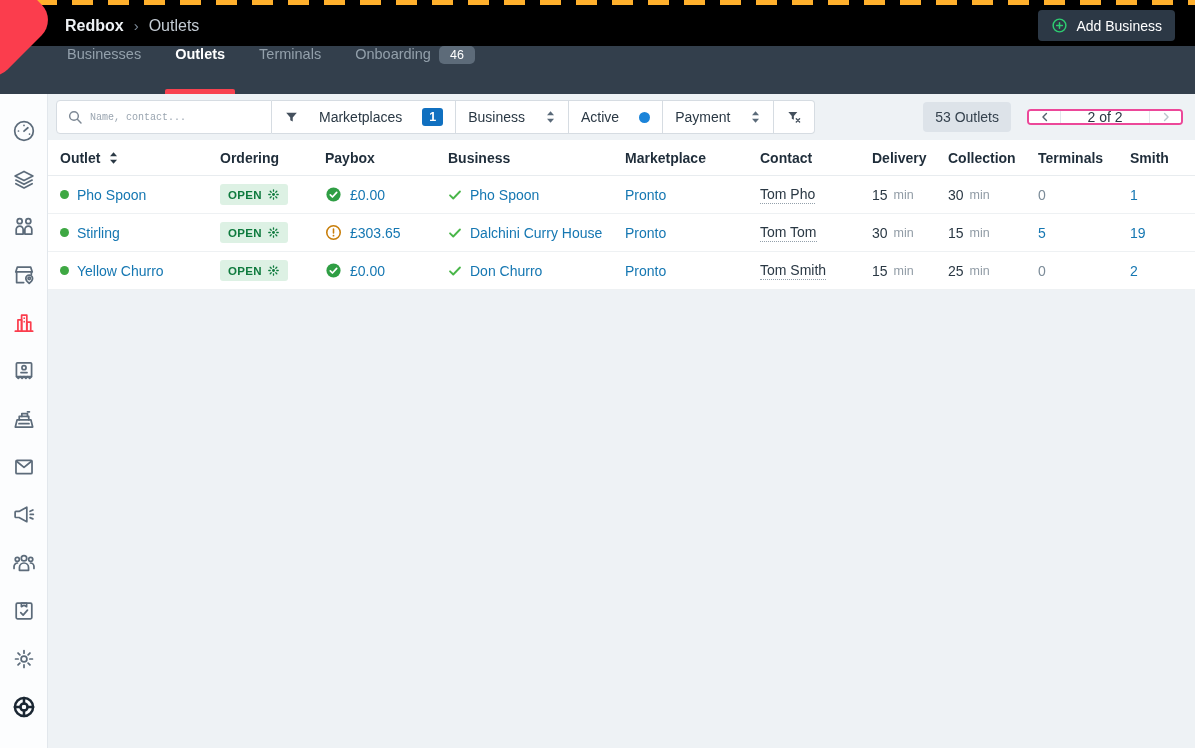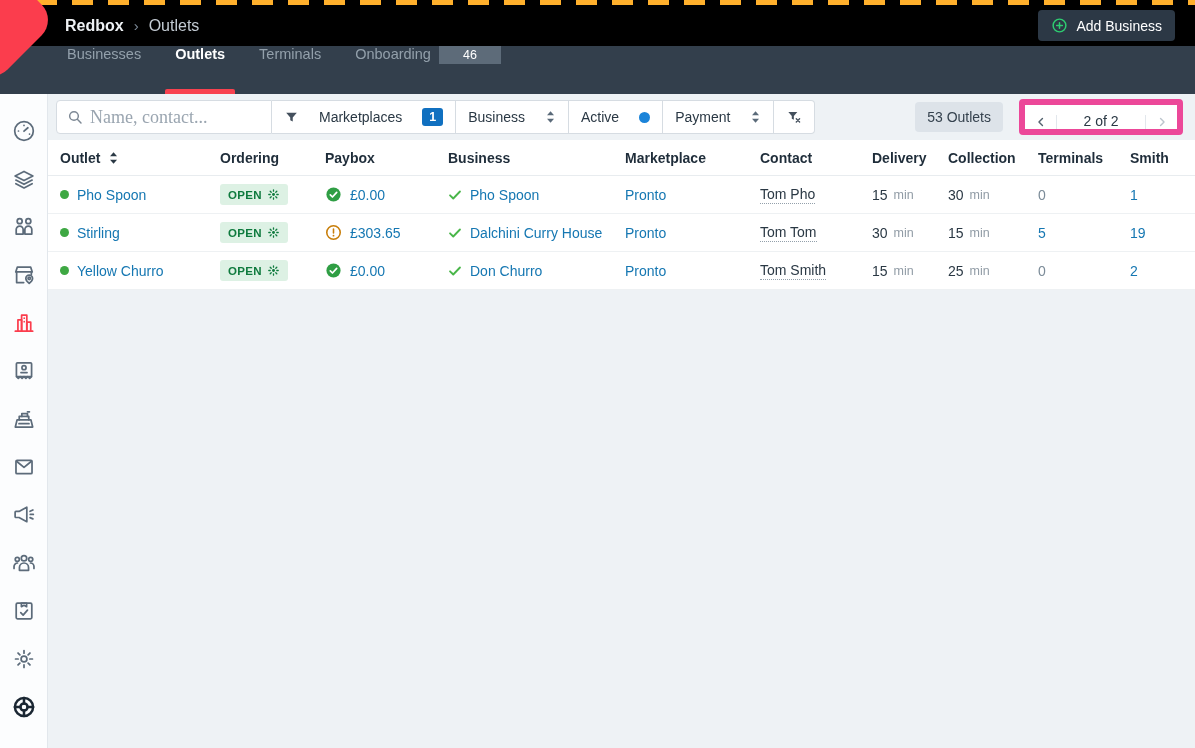--- a/index.html
+++ b/index.html
@@ -24,56 +24,56 @@
   .add-business-btn span { color:#fff; font-size:14px; font-weight:400; }
 
   .tabbar { height:48px; background:#333f4c; display:flex; align-items:stretch;
     padding-left:65px; gap:30px; }
   .tab { display:flex; align-items:flex-start; gap:8px; color:#93a0ab; font-size:14.5px;
     position:relative; cursor:pointer; padding:0 2px; }
   .tab.active { color:#ffffff; font-weight:700; }
   .tab.active::after { content:""; position:absolute; left:-8px; right:-8px; bottom:0;
     height:5px; background:#f8424f; border-radius:2px 2px 0 0; }
   .tab-badge { background:#5d6b79; color:#fff; font-size:12.5px; font-weight:400;
-    border-radius:0; padding:2px 24px; }
+    border-radius:5px; padding:2px 11px; }
 
   
   .page { display:flex; height:654px; }
   .sidebar { width:48px; background:#fcfdfe; border-right:1px solid #e2e7ec;
     display:flex; flex-direction:column; align-items:center; padding-top:13px; }
   .side-item { width:48px; height:48px; display:flex; align-items:center;
     justify-content:center; color:#5c6b7a; cursor:pointer; flex:0 0 auto; }
   .side-item.active { color:#fb3d4d; }
   .side-item.dark { color:#1b2733; }
 
   .content { flex:1; display:flex; flex-direction:column; background:#eef2f5; }
 
   
   .filterbar { height:46px; display:flex; align-items:center; padding:0 12px 0 8px; }
   .search-group { display:flex; height:34px; }
   .search-box { display:flex; align-items:center; gap:7px; background:#fff;
     border:1px solid #d6dce2; border-radius:4px 0 0 4px; width:216px; padding:0 10px; }
-  .search-box input { border:none; outline:none; font-size:18px; width:100%;
-    color:#2a3844; background:transparent; font-family:Liberation Serif, serif; }
+  .search-box input { border:none; outline:none; font-size:10px; width:100%;
+    color:#2a3844; background:transparent; font-family:Liberation Mono, monospace; }
   .search-box input::placeholder { color:#9aa5b0; }
   .seg { display:flex; align-items:center; gap:20px; background:#fff; font-size:14px;
     color:#2a3844; border:1px solid #d6dce2; border-left:none; padding:0 12px;
     cursor:pointer; white-space:nowrap; }
   .seg:last-child { border-radius:0 4px 4px 0; }
   .seg .funnel { color:#44505d; display:flex; }
   .blue-badge { background:#1070c0; color:#fff; font-size:12.5px; font-weight:700;
     border-radius:3px; padding:2px 7px; }
   .sort-glyph { display:flex; color:#5a6a79; }
   .active-dot { width:11px; height:11px; border-radius:50%; background:#1b84d9; }
 
   .filter-spacer { flex:1; }
   .count-pill { background:#dde3e9; color:#35424e; font-size:14px; border-radius:4px;
     padding:7px 12px; margin-right:16px; }
-  .pager { display:flex; height:36px; border:6px solid #ec4899; border-radius:4px;
-    overflow:hidden; background:#fff;align-items:flex-end; }
+  .pager { display:flex; height:16px; border:2px solid #ec4899; border-radius:4px;
+    overflow:hidden; background:#fff; }
   .pager-btn { width:32px; display:flex; align-items:center; justify-content:center;
     cursor:pointer; background:#fff; border:none; }
   .pager-btn.prev { border-right:1px solid #e2e7ec; color:#54626e; }
   .pager-btn.next { border-left:1px solid #e2e7ec; color:#bcc5cd; }
   .pager-label { width:88px; display:flex; align-items:center; justify-content:center;
     font-size:14px; color:#2a3844; }
 
   
   .table { background:#fff; }
   .trow { display:grid;

